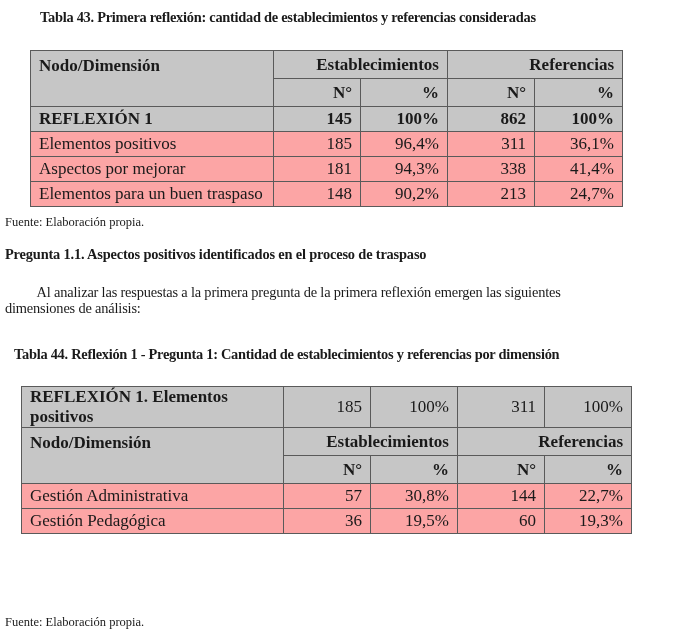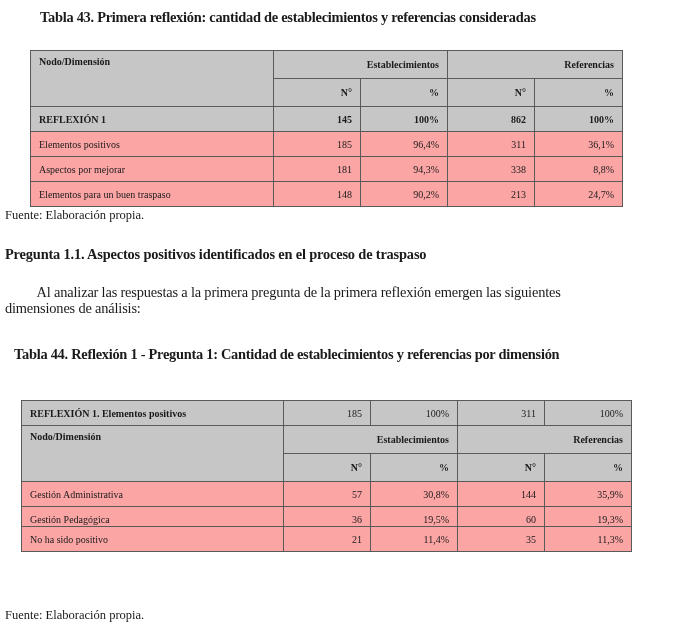--- a/index.html
+++ b/index.html
@@ -1,25 +1,25 @@
 <!DOCTYPE html>
 <html><head>
 <meta charset="utf-8">
 <style>
   html, body { margin: 0; padding: 0; background: #ffffff; }
   body { width: 698px; height: 630px; position: relative; overflow: hidden;
          font-family: "Liberation Serif", "DejaVu Serif", serif; color: #1a1a1a; }
   .abs { position: absolute; }
   .caption { font-weight: bold; font-size: 15.5px; letter-spacing: -0.3px; white-space: nowrap; transform: scaleX(0.93); transform-origin: left top; }
-  .source { font-size: 12.5px; white-space: nowrap; }
+  .source { font-size: 12.5px; white-space: nowrap; margin-top: 7px; }
   .heading { font-weight: bold; font-size: 15.5px; white-space: nowrap; transform: scaleX(0.93); transform-origin: left top; letter-spacing: -0.2px; }
   .para { font-size: 15.5px; line-height: 16px; width: 690px; transform: scaleX(0.93); transform-origin: left top; letter-spacing: -0.2px; }
   .para .indent { display: inline-block; width: 34px; }
 
-  table.t { position: absolute; border-collapse: collapse; font-size: 10px; table-layout: fixed; }
+  table.t { position: absolute; border-collapse: collapse; font-size: 17px; table-layout: fixed; }
   table.t td { border: 1.5px solid #5a5a5a; padding: 0 8px; height: 24px; vertical-align: middle; }
   table.t td.c { text-align: right; }
   table.t td.b { font-weight: bold; }
   table.t tr.hdr td { background: #c6c6c6; }
   table.t tr.row td { background: #fca5a5; }
   table.t td.top { vertical-align: top; padding-top: 5px; }
 </style>
 </head>
 <body>
 
@@ -57,21 +57,21 @@
     <td class="c">185</td>
     <td class="c">96,4%</td>
     <td class="c">311</td>
     <td class="c">36,1%</td>
   </tr>
   <tr class="row">
     <td>Aspectos por mejorar</td>
     <td class="c">181</td>
     <td class="c">94,3%</td>
     <td class="c">338</td>
-    <td class="c">8,8%</td>
+    <td class="c">41,4%</td>
   </tr>
   <tr class="row">
     <td>Elementos para un buen traspaso</td>
     <td class="c">148</td>
     <td class="c">90,2%</td>
     <td class="c">213</td>
     <td class="c">24,7%</td>
   </tr>
 </tbody>
   </table>
@@ -80,21 +80,21 @@
 
 <div class="abs heading" style="left:5px; top:245px;">Pregunta 1.1. Aspectos positivos identificados en el proceso de traspaso</div>
 
 <div class="abs para" style="left:5px; top:284px;">
   <span class="indent"></span><span>Al analizar las respuestas a la primera pregunta de la primera reflexión emergen las siguientes</span><br>
   <span>dimensiones de análisis:</span>
 </div>
 
 <div class="abs caption" style="left:14px; top:345px;">Tabla 44. Reflexión 1 - Pregunta 1: Cantidad de establecimientos y referencias por dimensión</div>
 
-<table class="t" style="left:21px; top:400px; width:610px;">
+<table class="t" style="left:21px; top:386px; width:610px;">
   <colgroup>
       <col style="width:262px">
       <col style="width:87px">
       <col style="width:87px">
       <col style="width:87px">
       <col style="width:87px">
     </colgroup>
   <tbody>
       <tr class="hdr">
     <td class="b">REFLEXIÓN 1. Elementos positivos</td>
@@ -112,44 +112,37 @@
     <td class="c b">N°</td>
     <td class="c b">%</td>
     <td class="c b">N°</td>
     <td class="c b">%</td>
   </tr>
   <tr class="row">
     <td>Gestión Administrativa</td>
     <td class="c">57</td>
     <td class="c">30,8%</td>
     <td class="c">144</td>
-    <td class="c">35,9%</td>
+    <td class="c">22,7%</td>
   </tr>
   <tr class="row">
     <td>Gestión Pedagógica</td>
     <td class="c">36</td>
     <td class="c">19,5%</td>
     <td class="c">60</td>
     <td class="c">19,3%</td>
   </tr>
 </tbody>
   </table>
 
 <table class="t" style="left:21px; top:526px; width:610px;">
   <colgroup>
       <col style="width:262px">
       <col style="width:87px">
       <col style="width:87px">
       <col style="width:87px">
       <col style="width:87px">
     </colgroup>
   <tbody>
-      <tr class="row">
-    <td>No ha sido positivo</td>
-    <td class="c">21</td>
-    <td class="c">11,4%</td>
-    <td class="c">35</td>
-    <td class="c">11,3%</td>
-  </tr>
 </tbody>
   </table>
 
 <div class="abs source" style="left:5px; top:608px;">Fuente: Elaboración propia.</div>
 
 </body></html>

